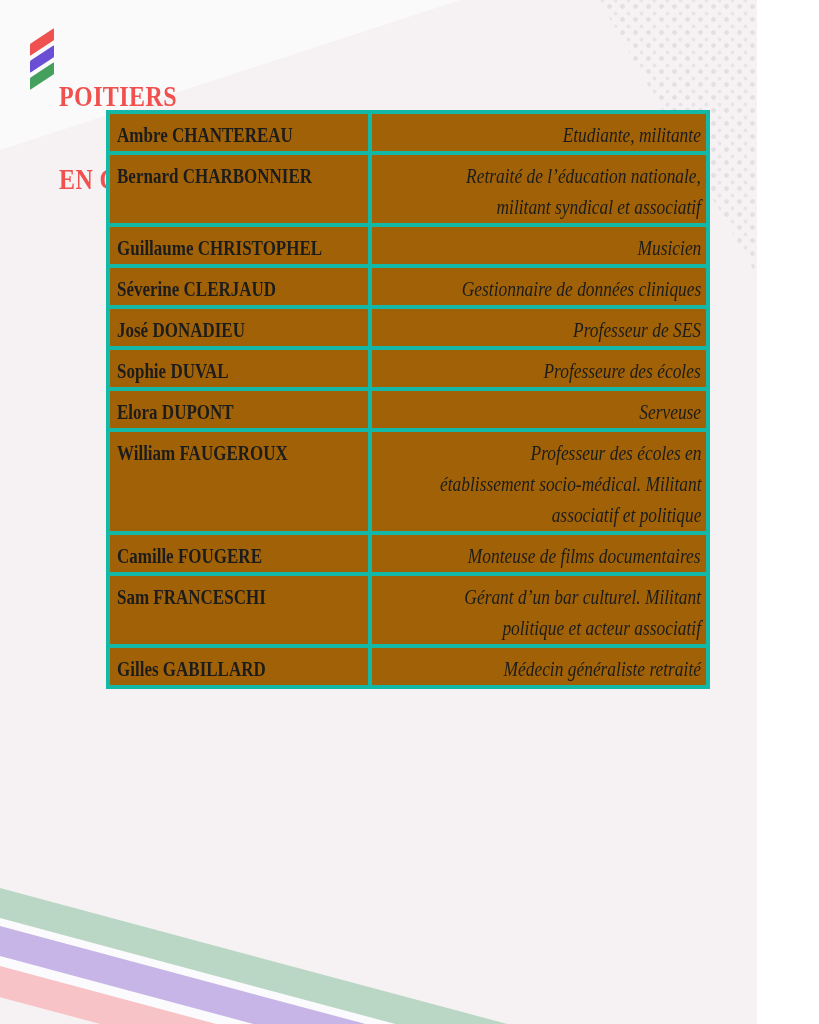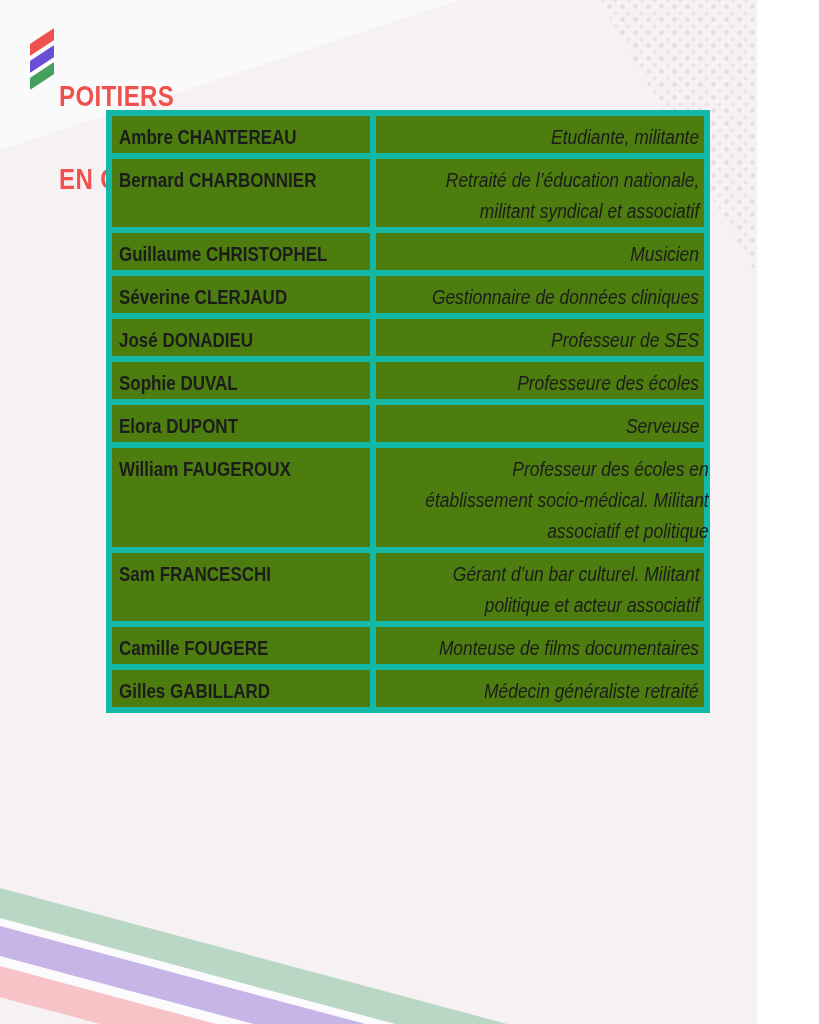--- a/index.html
+++ b/index.html
@@ -2,21 +2,21 @@
 <html><head>
 <meta charset="utf-8">
 <style>
   html, body { margin: 0; padding: 0; }
   .page {
     position: relative;
     width: 757px;
     height: 1024px;
     background: #f6f2f4;
     overflow: hidden;
-    font-family: Liberation Sans, sans-serif;
+    font-family: Liberation Serif, serif;
     color: #1c1c1c;
   }
 
   
   .corner-light {
     position: absolute;
     top: 0; left: 0;
     width: 460px; height: 150px;
     background: #fbfafb;
     clip-path: polygon(0 0, 100% 0, 0 100%);
@@ -70,22 +70,22 @@
 
   
   table.roster {
     position: absolute;
     left: 106px; top: 110px;
     width: 604px;
     border-collapse: collapse;
     table-layout: fixed;
   }
   table.roster td {
-    border: 6px solid #14b8a6;
-    background: #4d7c0f;
+    border: 4px solid #14b8a6;
+    background: #a16207;
     vertical-align: top;
     padding: 6px 5px 0 7px;
   }
   td.name-cell { width: 246px; }
   td.role-cell { text-align: right; }
   .nm {
     display: inline-block;
     white-space: pre;
     font-weight: bold;
     font-size: 20px;
@@ -211,33 +211,33 @@
         <span class="nm">William FAUGEROUX</span>
       </td>
       <td class="role-cell">
         <span class="rl">Professeur des écoles en
 établissement socio-médical. Militant
 associatif et politique</span>
       </td>
     </tr>
         <tr>
       <td class="name-cell">
+        <span class="nm">Camille FOUGERE</span>
+      </td>
+      <td class="role-cell">
+        <span class="rl">Monteuse de films documentaires</span>
+      </td>
+    </tr>
+        <tr>
+      <td class="name-cell">
         <span class="nm">Sam FRANCESCHI</span>
       </td>
       <td class="role-cell">
         <span class="rl">Gérant d’un bar culturel. Militant
 politique et acteur associatif</span>
-      </td>
-    </tr>
-        <tr>
-      <td class="name-cell">
-        <span class="nm">Camille FOUGERE</span>
-      </td>
-      <td class="role-cell">
-        <span class="rl">Monteuse de films documentaires</span>
       </td>
     </tr>
         <tr>
       <td class="name-cell">
         <span class="nm">Gilles GABILLARD</span>
       </td>
       <td class="role-cell">
         <span class="rl">Médecin généraliste retraité</span>
       </td>
     </tr>

